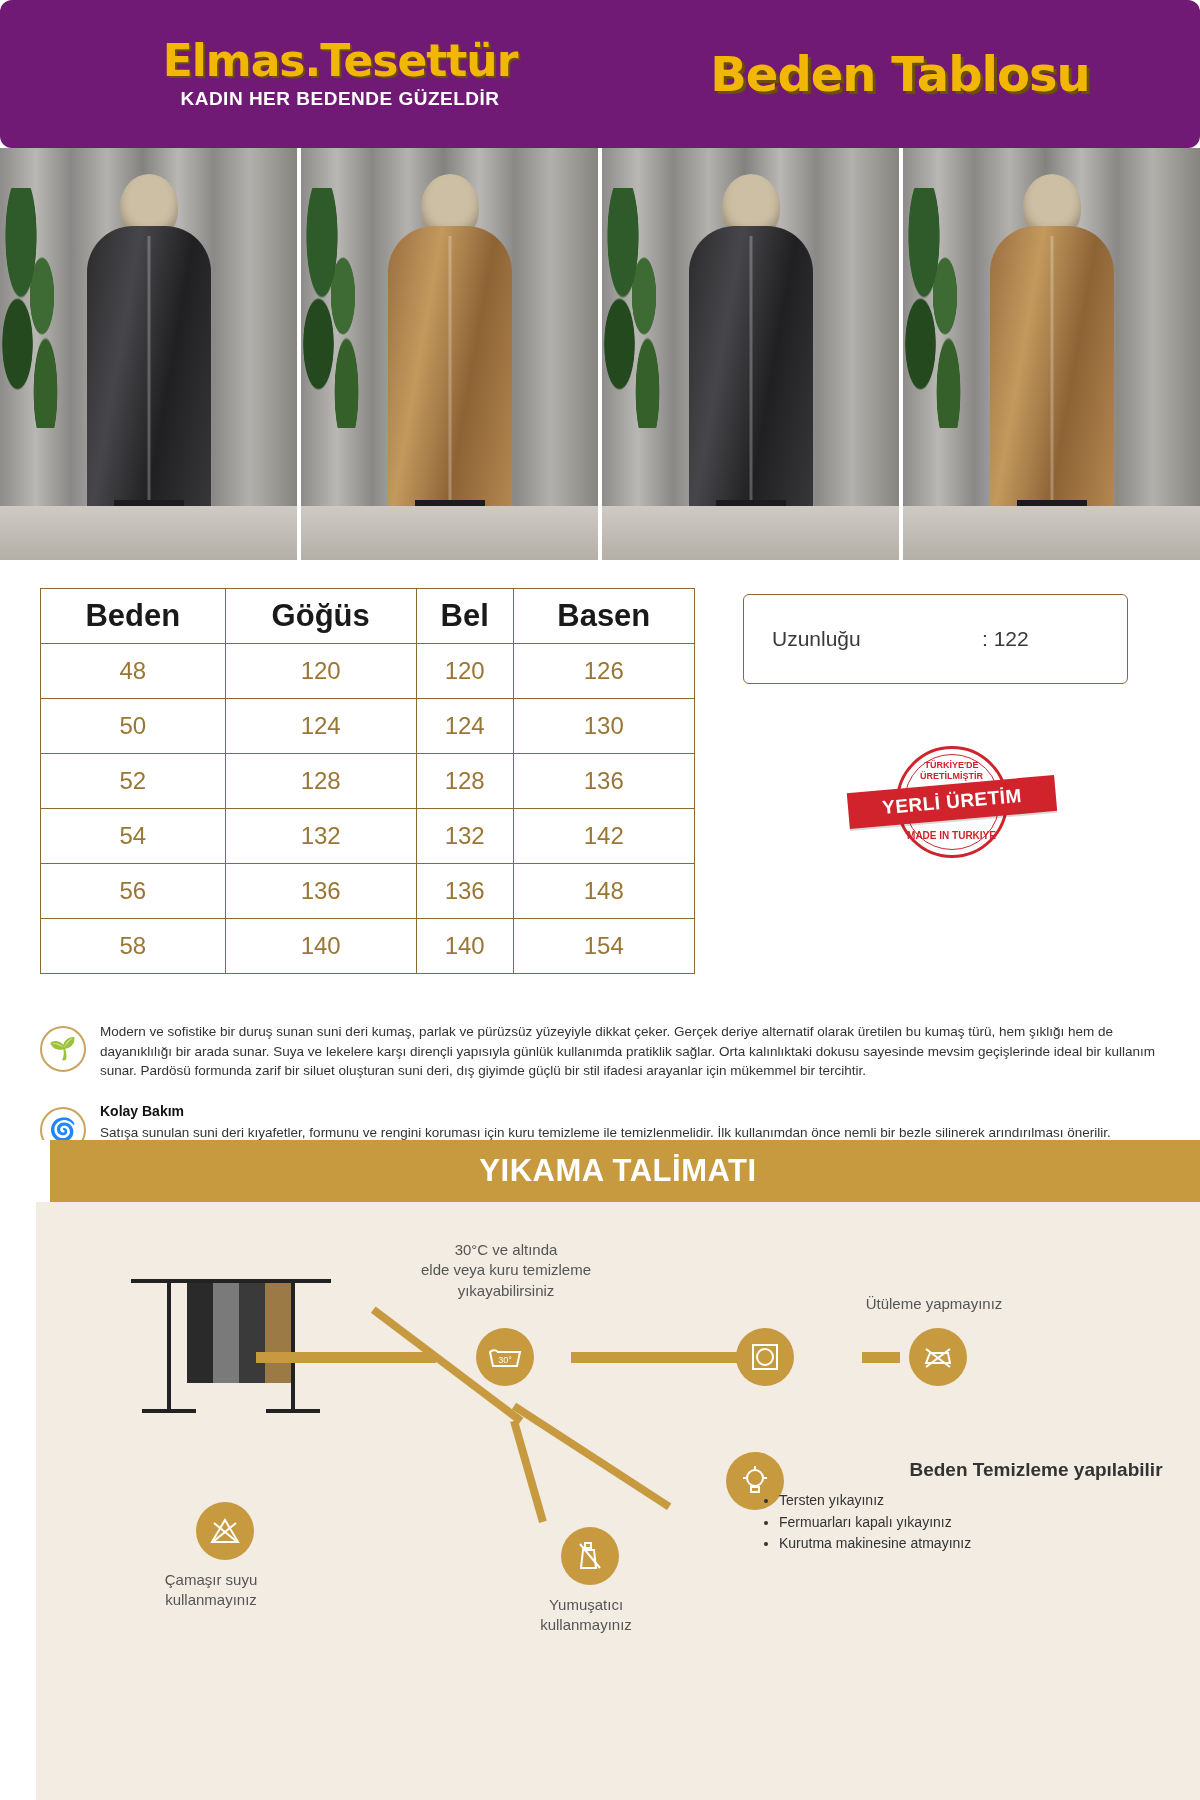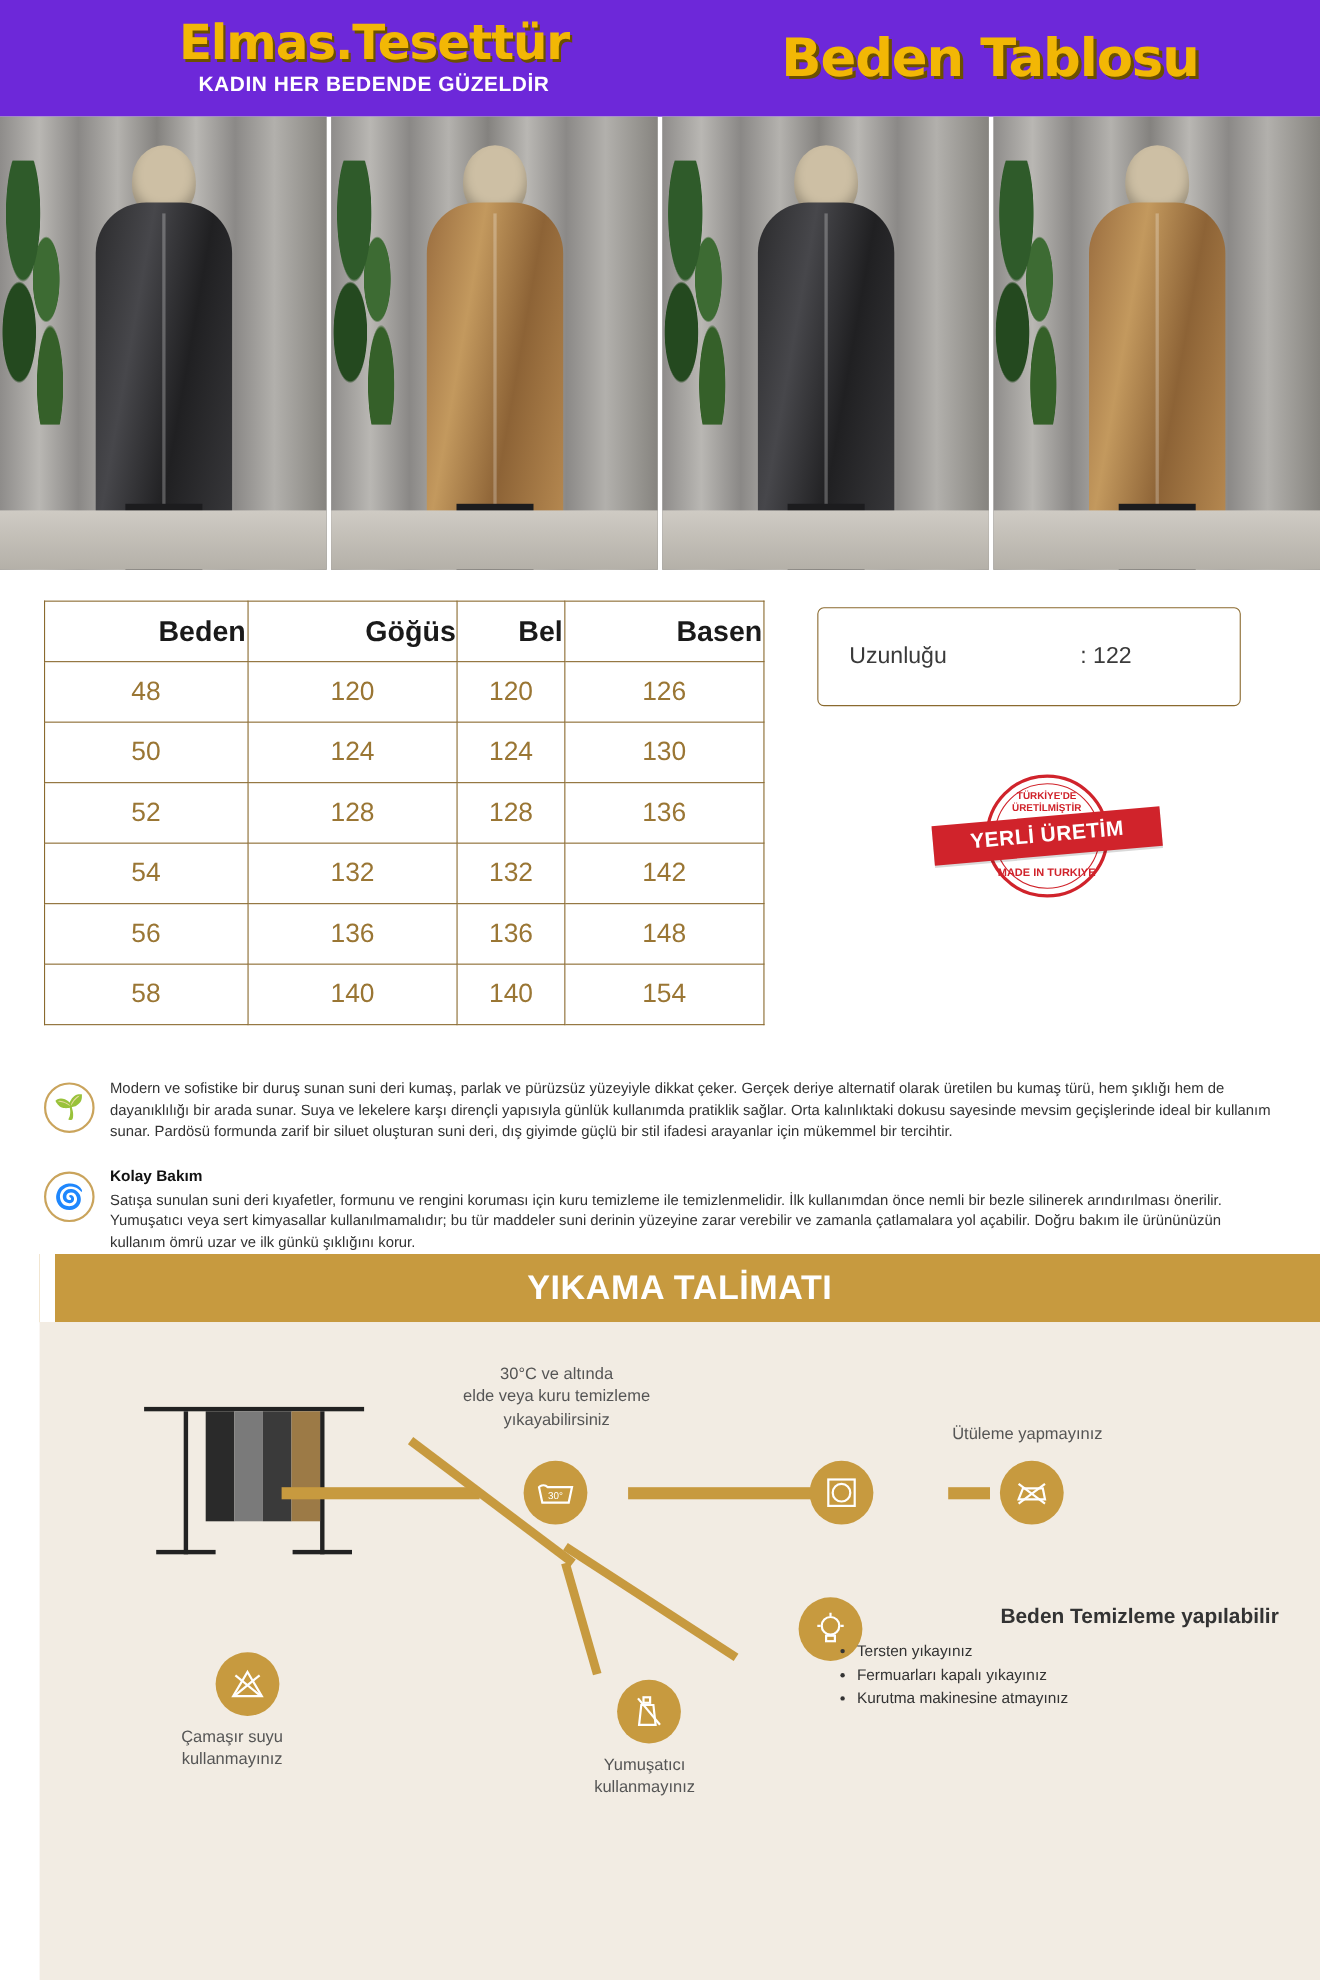--- a/index.html
+++ b/index.html
@@ -8,22 +8,22 @@
     width:1200px; height:1800px;
     background:#ffffff;
     font-family:"Liberation Sans", sans-serif;
     overflow:hidden;
     position:relative;
   }
   .page { width:1200px; height:1800px; position:relative; background:#fff; }
 
   
   .header {
-    height:106px; background:#6d28d9; display:flex; align-items:center;
-    padding:0 40px; position:relative;
+    height:148px; background:#701a75; display:flex; align-items:center;
+    padding:0 40px; position:relative;border-radius:12px;
   }
   .brand-block { width:600px; text-align:center; }
   .brand-title {
     color:#f2b705; font-size:44px; font-weight:bold; letter-spacing:-1px;
     font-family:"DejaVu Sans", sans-serif; line-height:1.05;
     text-shadow:2px 2px 0 #6b5000;
   }
   .brand-sub {
     color:#ffffff; font-size:19px; font-weight:bold; letter-spacing:0.5px;
     margin-top:4px;
@@ -81,21 +81,21 @@
   .mid { position:relative; padding:28px 40px 0 40px; }
   .mid-row { display:flex; align-items:flex-start; gap:48px; }
   table.size {
     border-collapse:collapse; width:655px;
     border:1px solid #8a6a2f;
   }
   table.size th, table.size td {
     border:1px solid #8a6a2f; text-align:center; height:55px;
     font-size:24px; color:#9a7634; font-family:"Liberation Sans", sans-serif;
   }
-  table.size th { color:#1a1a1a; font-weight:bold; font-size:26px;text-align:right; }
+  table.size th { color:#1a1a1a; font-weight:bold; font-size:31px; }
 
   .info-box {
     width:385px; border:1px solid #8a6a2f; border-radius:6px;
     padding:22px 28px; margin-top:6px;
   }
   .info-line { display:flex; font-size:21px; color:#3a3a3a; padding:10px 0; }
   .info-label { width:210px; }
   .info-value { }
 
   .stamp {

